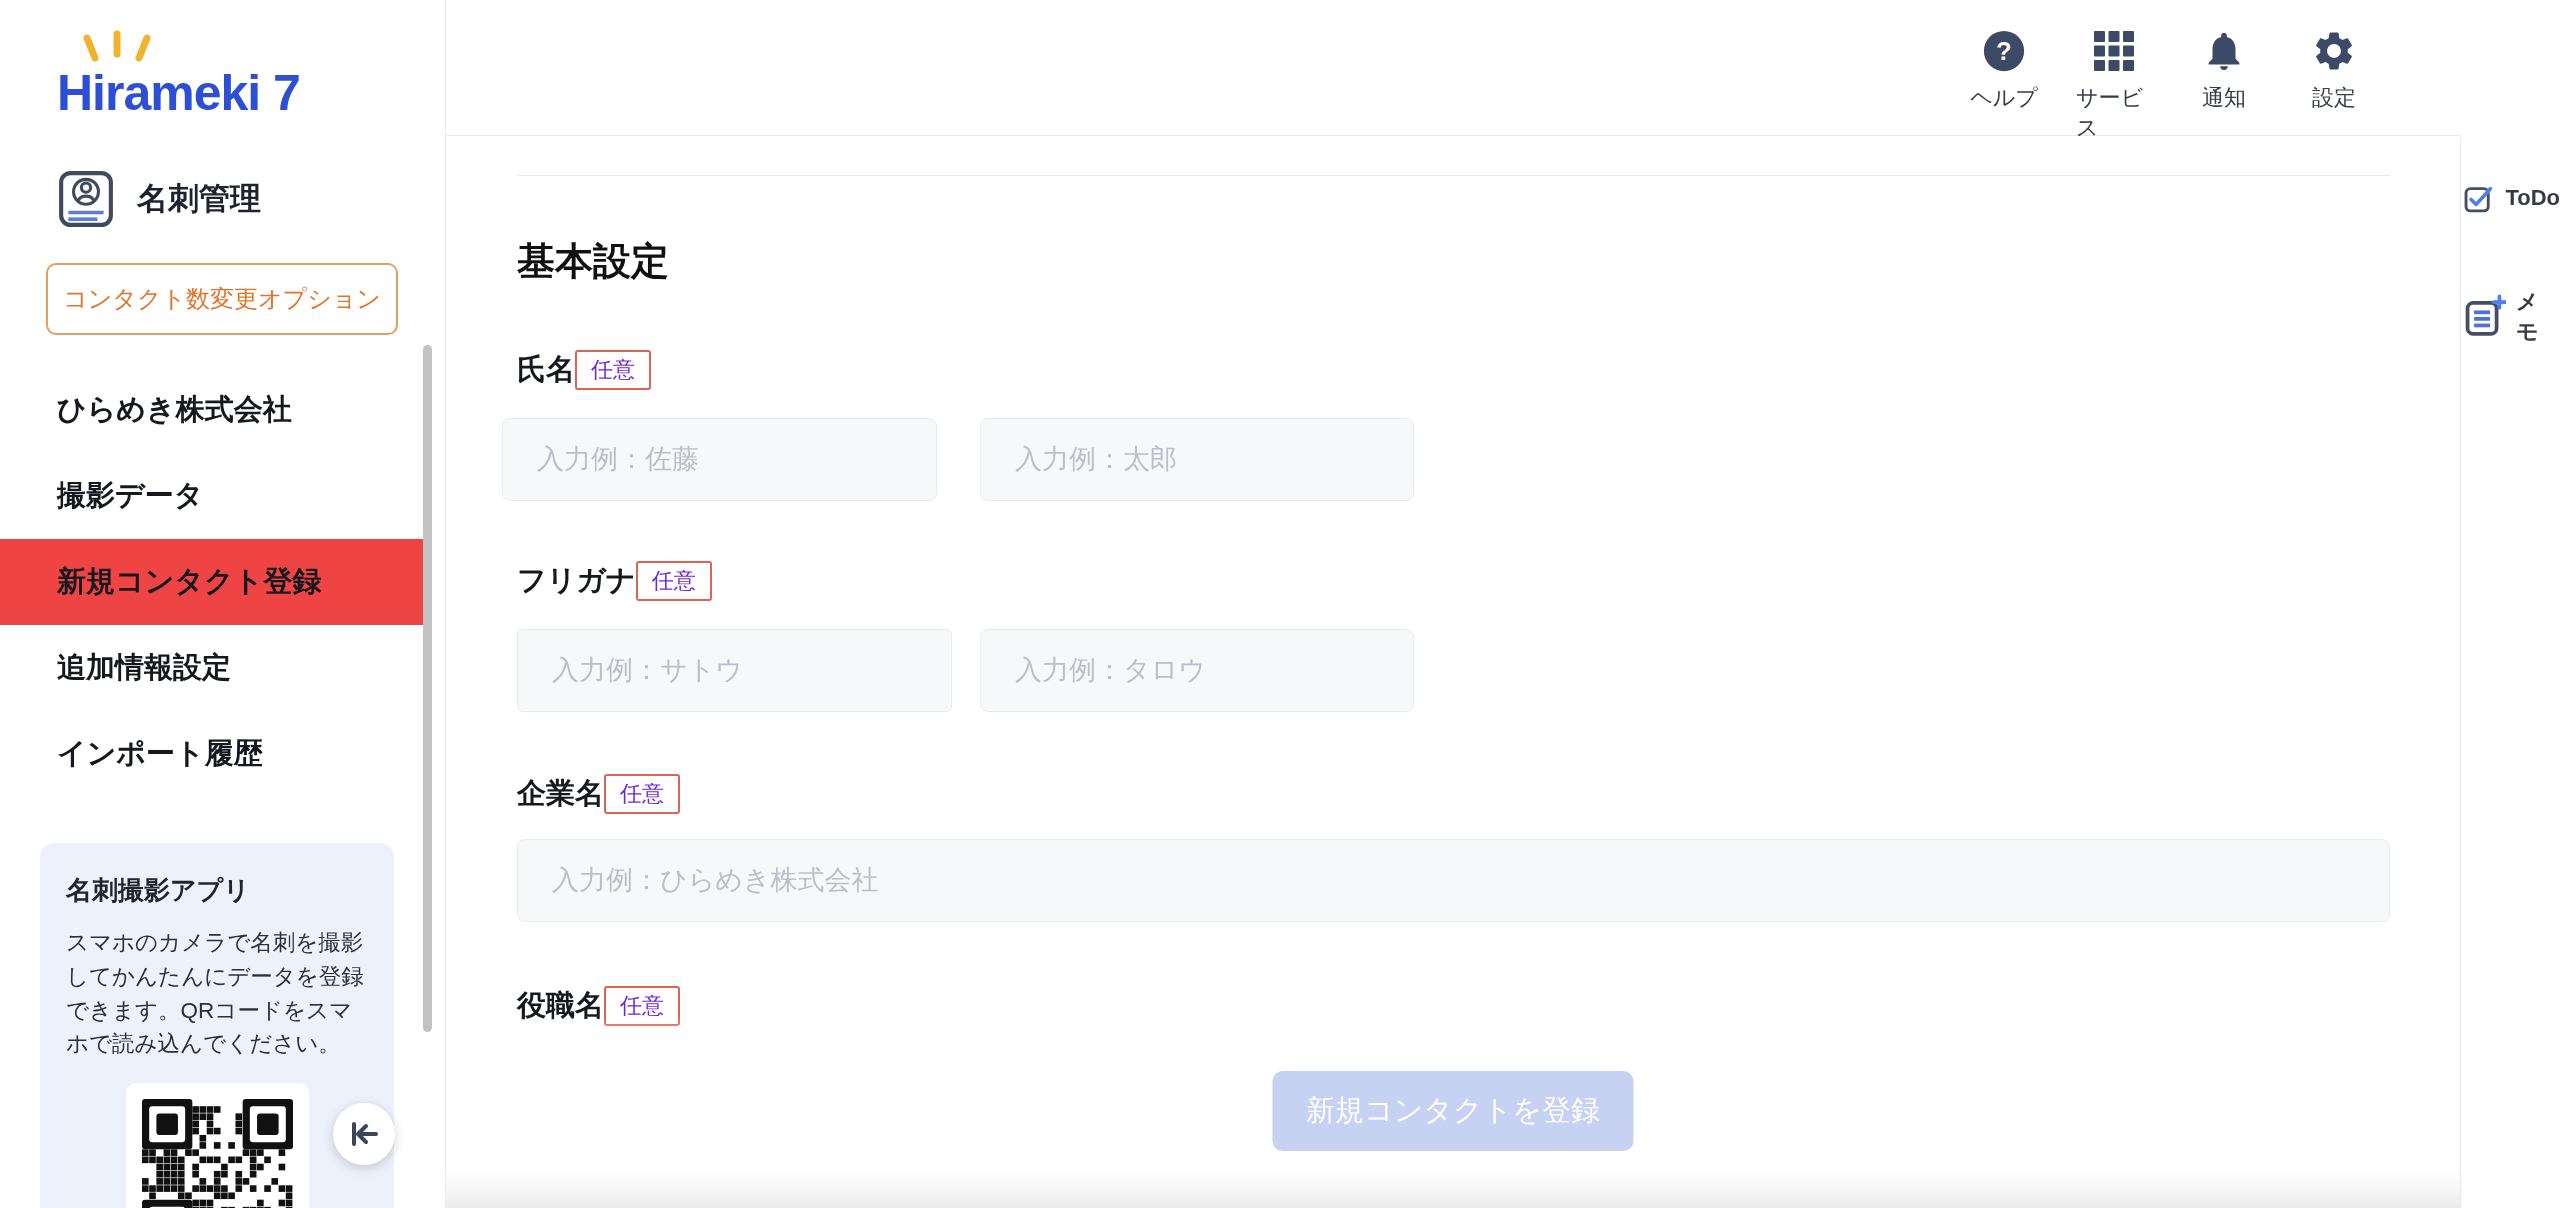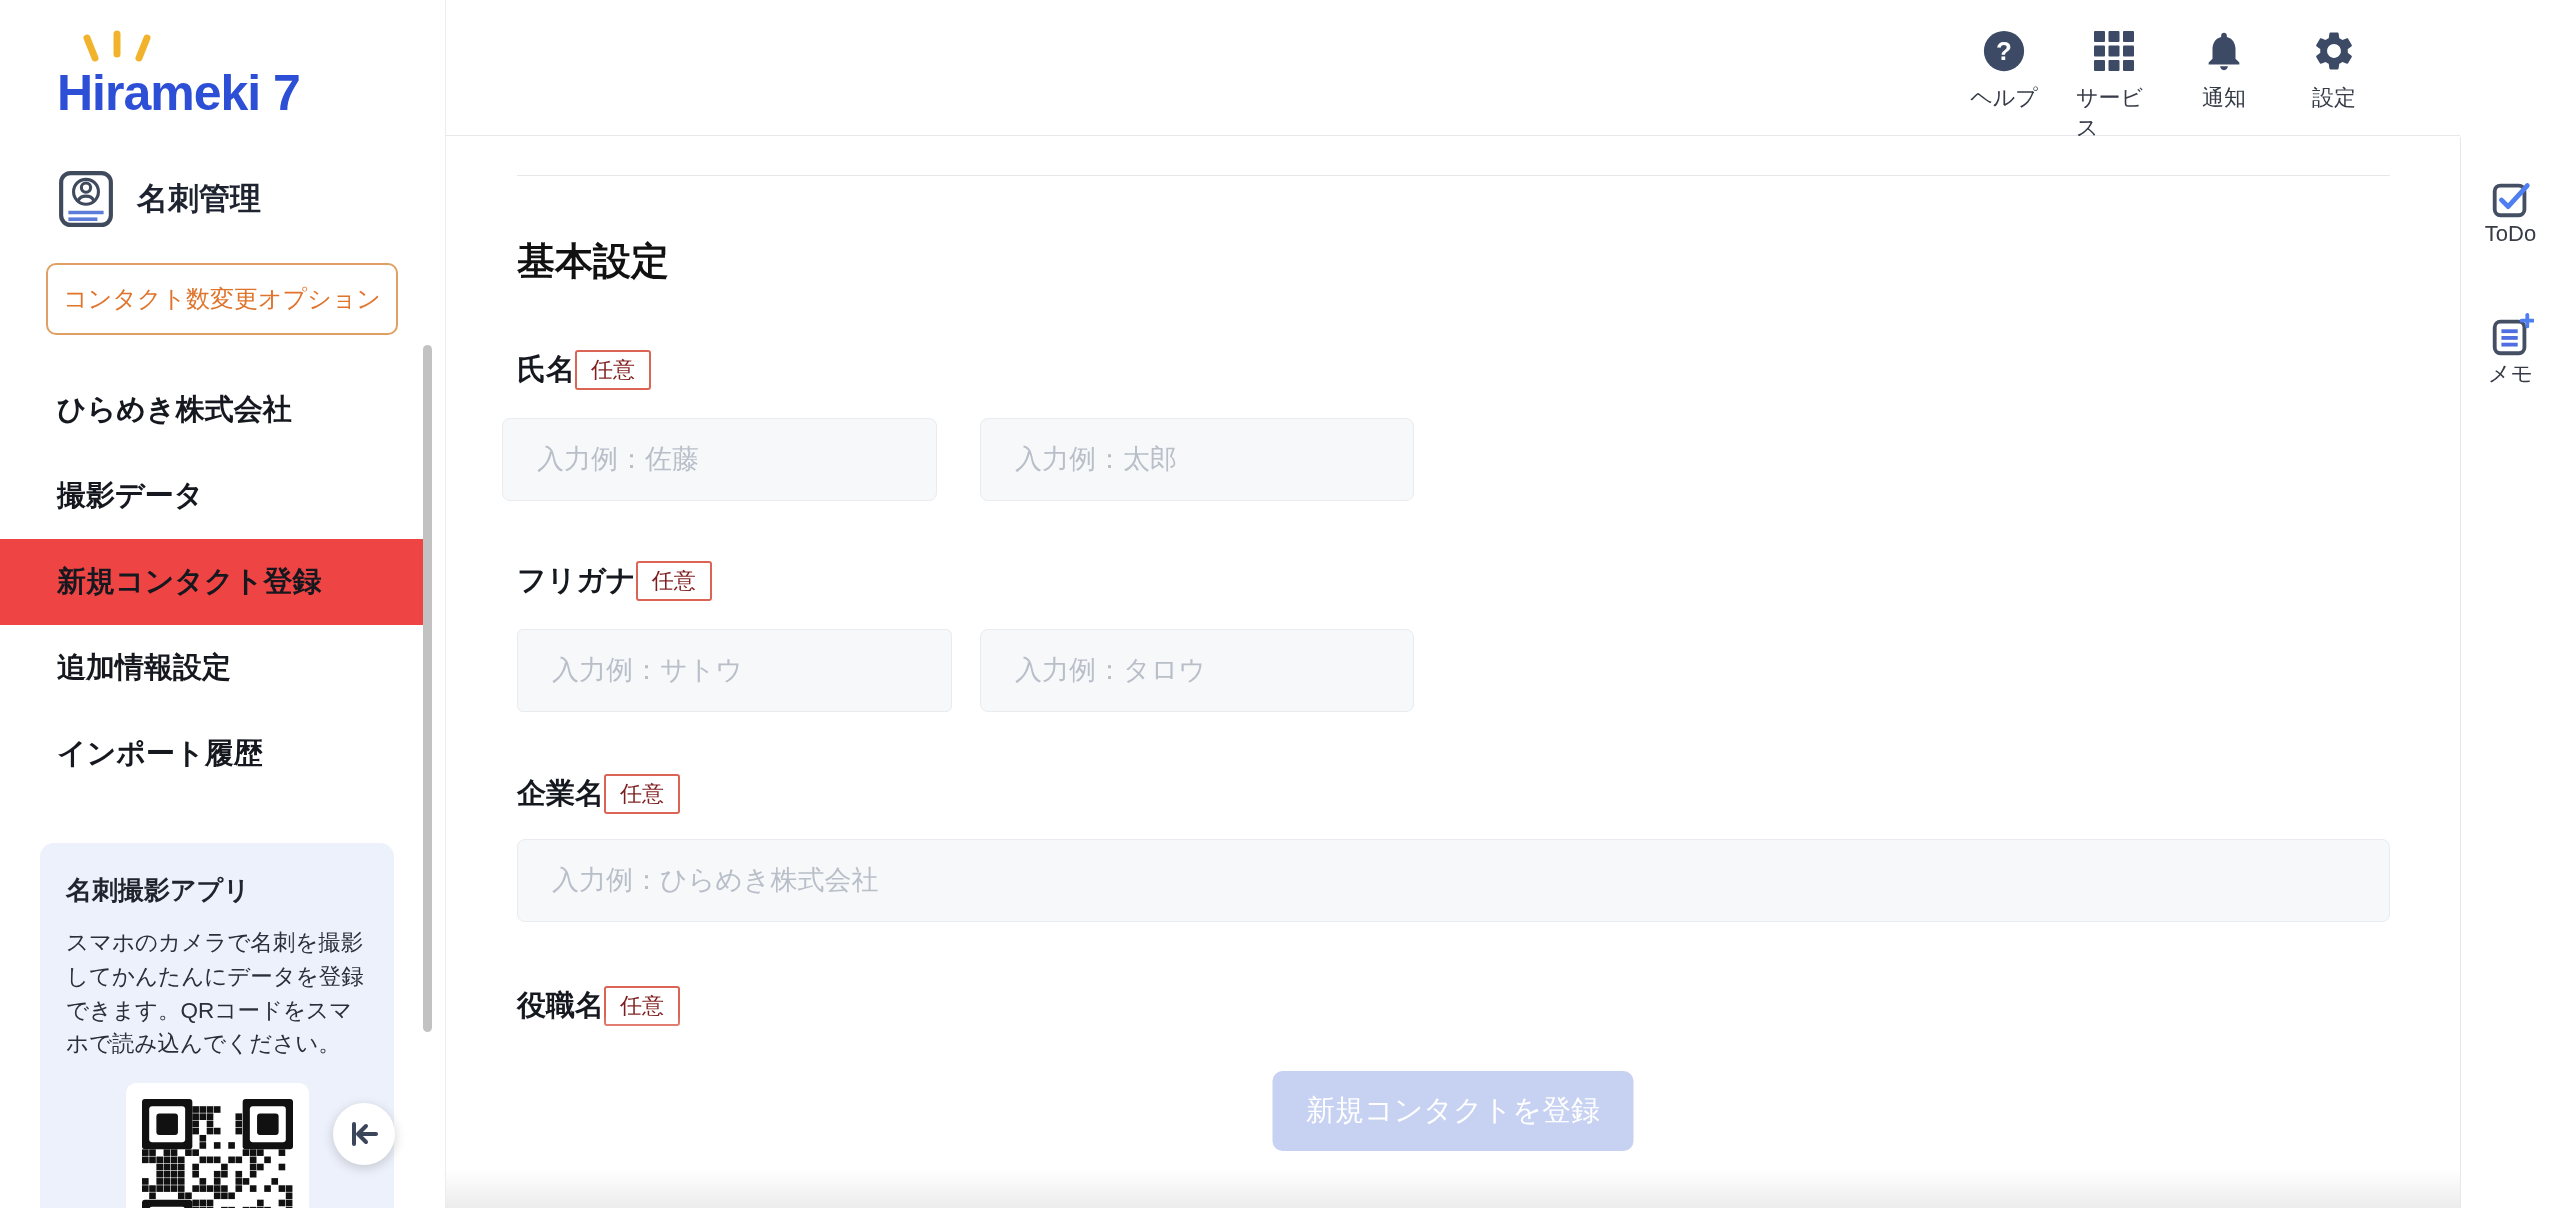--- a/index.html
+++ b/index.html
@@ -37,31 +37,31 @@
   .banner-cta { position:absolute; right:65px; top:50%; transform:translateY(-50%); width:177px; height:68px;
     border:none; border-radius:8px; background:linear-gradient(100deg,#f3ae41 0%,#e8842d 100%);
     color:#fff; font-size:26px; cursor:pointer; }
   .actions { position:absolute; right:88px; top:28px; display:flex; gap:34px; }
   .action-item { width:76px; display:flex; flex-direction:column; align-items:center; gap:9px; cursor:pointer; }
   .action-item .icon { height:46px; display:flex; align-items:center; justify-content:center; color:#3c4a66; }
   .action-label { font-size:22px; color:#353b47; }
 
   
   .rail { position:absolute; left:2460px; top:137px; width:100px; height:1071px; background:#fff; border-left:1px solid #e8e8e8; }
-  .rail-item { width:100%; display:flex; flex-direction:column; align-items:center; cursor:pointer; margin-top:38px; }
+  .rail-item { width:100%; display:flex; flex-direction:row; align-items:center; gap:10px; cursor:pointer; margin-top:38px;font-weight:bold; }
   .rail-item + .rail-item { margin-top:66px; }
   .rail-label { font-size:22px; color:#363b45; }
 
   
   .main { position:absolute; left:446px; top:136px; width:2014px; height:1072px; background:#fff; overflow:hidden; }
   .divider { position:absolute; left:71px; top:39px; width:1873px; height:1px; background:#e7e7e7; }
   .form-title { position:absolute; left:71px; top:100px; font-size:38px; font-weight:700; color:#111; }
   .label-row { position:absolute; left:71px; height:56px; display:flex; align-items:center; }
   .field-label { font-size:29px; font-weight:600; color:#15181e; }
-  .badge { border:2px solid #dc6455; color:#7f1d1d; background:#fff; font-size:22px; padding:7px 14px; border-radius:3px; line-height:1; }
+  .badge { border:2px solid #dc6455; color:#6d28d9; background:#fff; font-size:22px; padding:7px 14px; border-radius:3px; line-height:1; }
   .tin { position:absolute; height:83px; background:#f7f8fa; border:1px solid #e8ebef; border-radius:8px;
     font-size:27px; color:#333; padding:0 34px; font-family:inherit; }
   .tin::placeholder { color:#b9bfc9; opacity:1; }
   .row1 { top:206px; } .in1a { left:56px; top:282px; width:435px; } .in1b { left:534px; top:282px; width:434px; }
   .row2 { top:417px; } .in2a { left:71px; top:493px; width:435px;border-radius:6px; } .in2b { left:534px; top:493px; width:434px; }
   .row3 { top:630px; } .in3 { left:71px; top:703px; width:1873px; }
   .row4 { top:842px; }
   .footer { position:absolute; left:0; right:0; bottom:0; height:193px;
     background:linear-gradient(180deg, rgba(255,255,255,0) 0%, #ffffff 32%, #ffffff 80%, #ececec 100%); }
   .submit-btn { position:absolute; left:50%; transform:translateX(-50%); top:56px; width:361px; height:80px;

